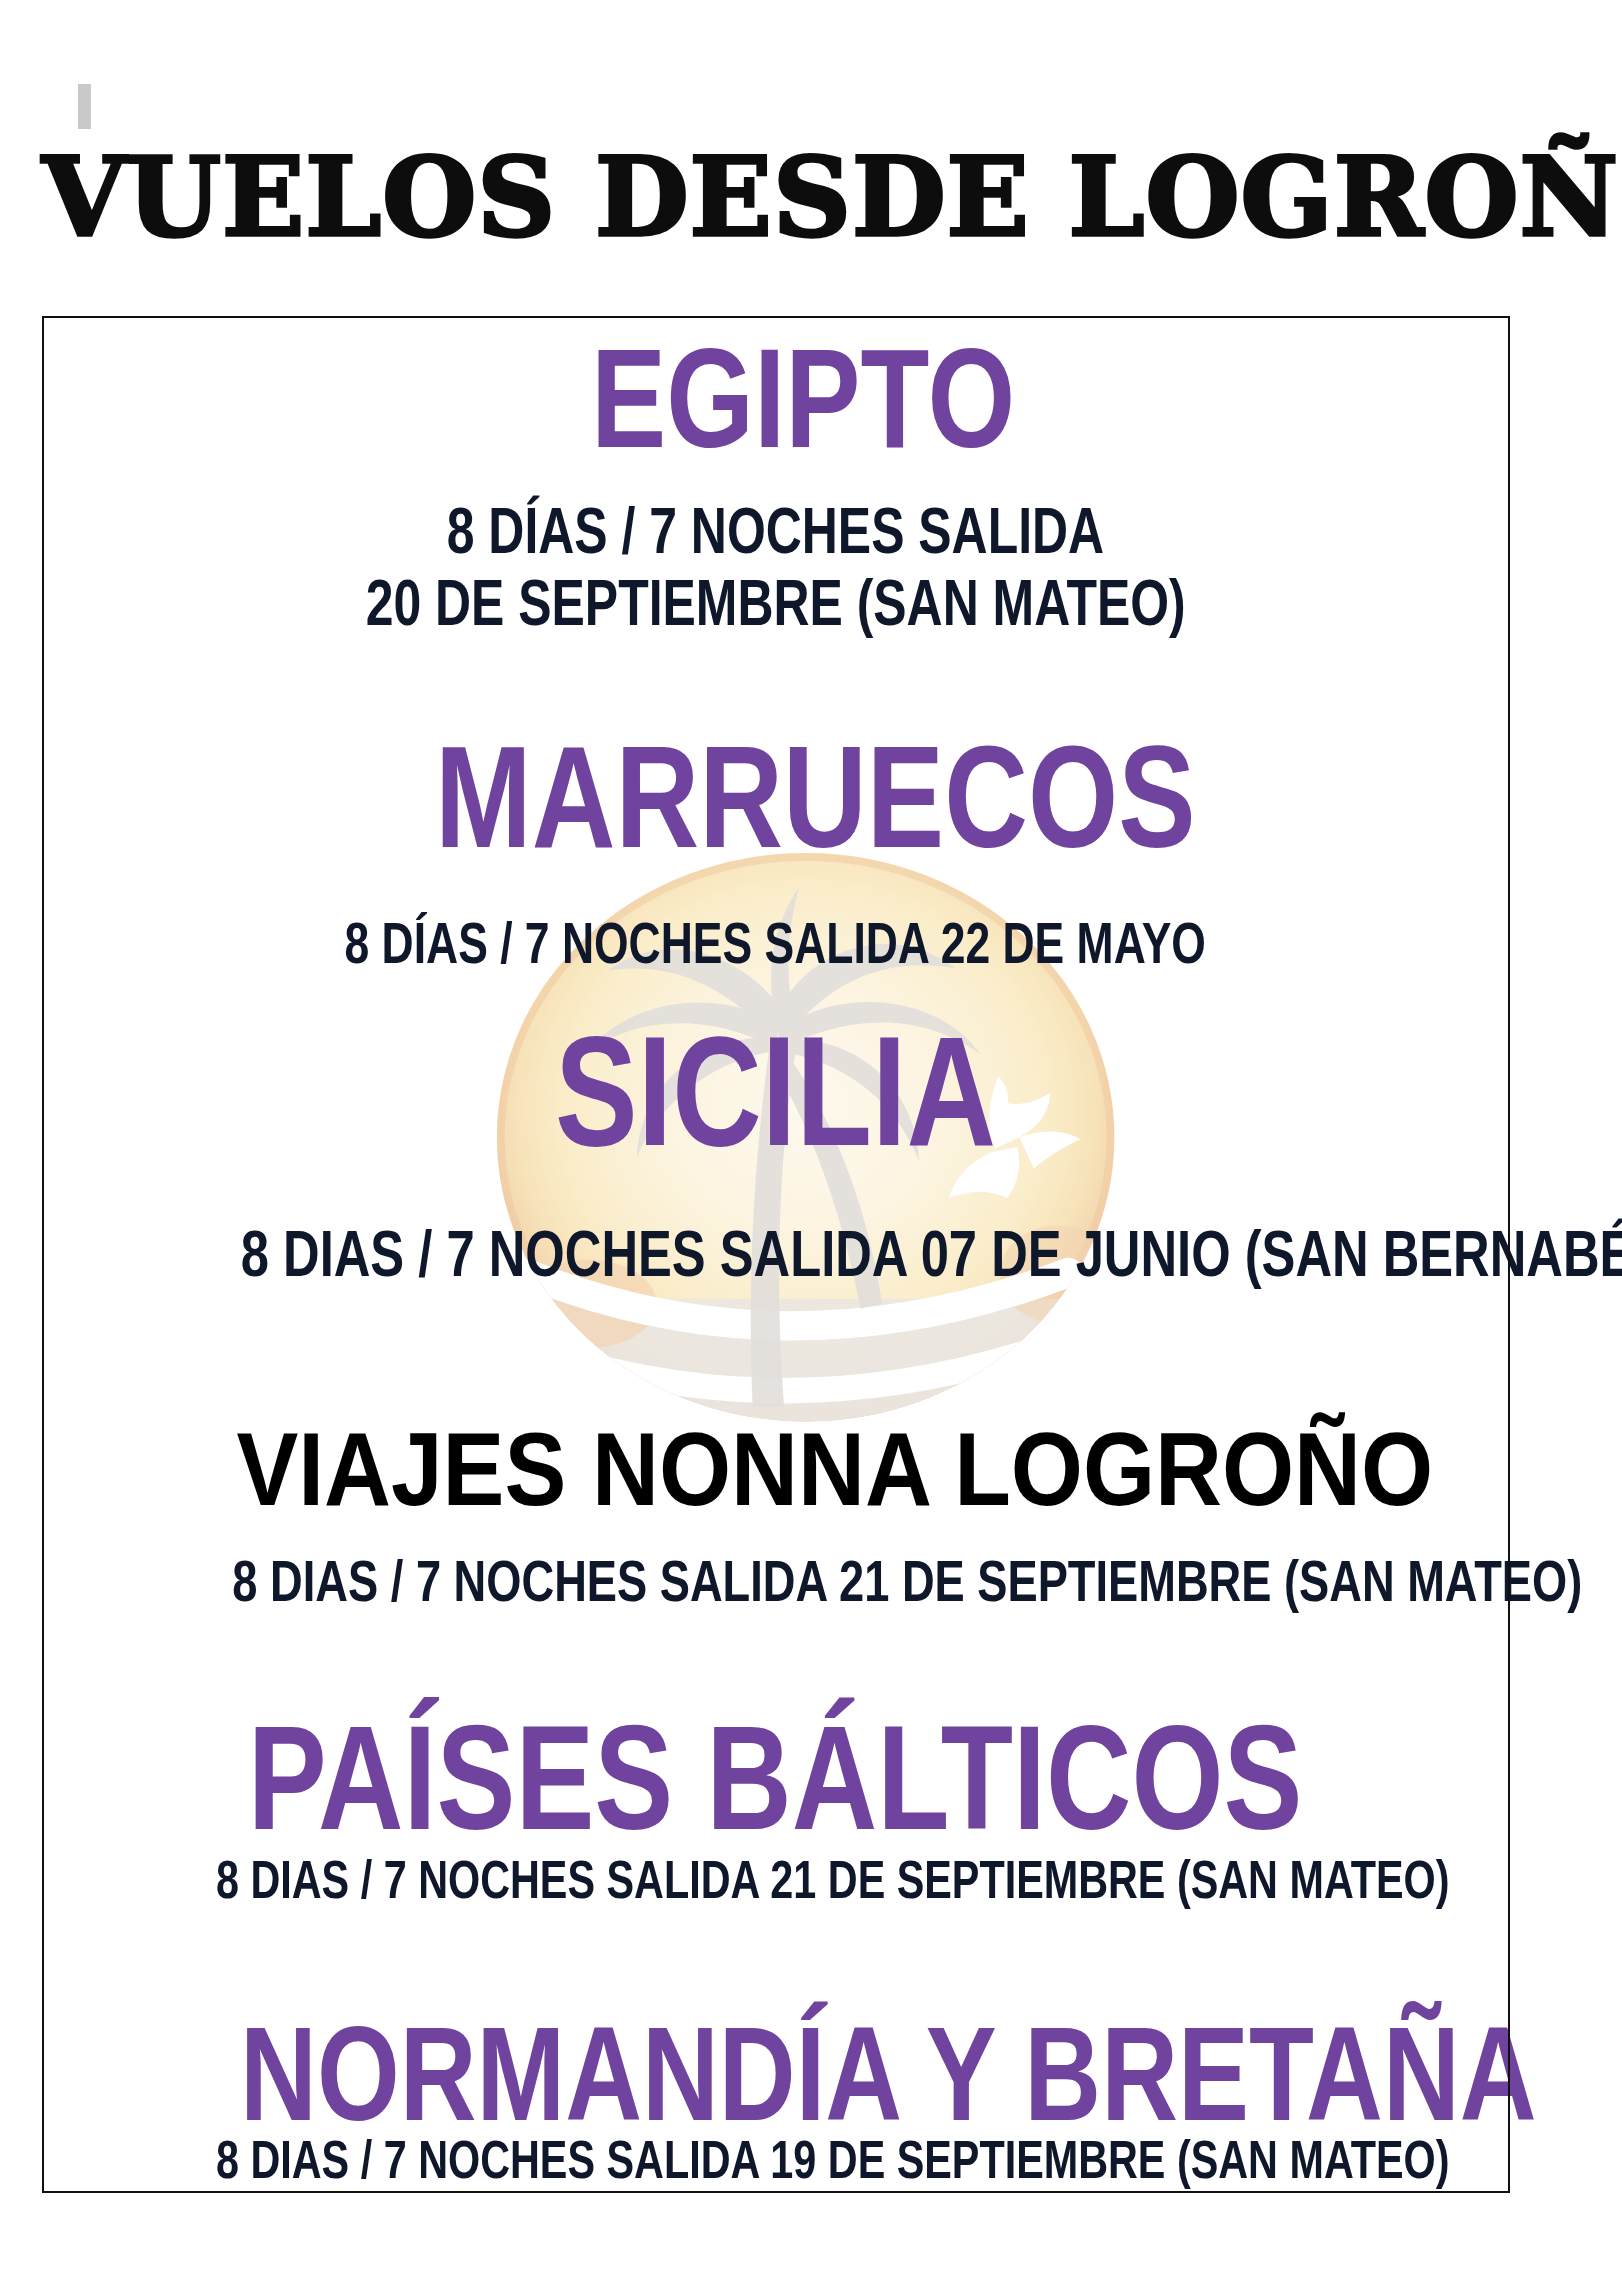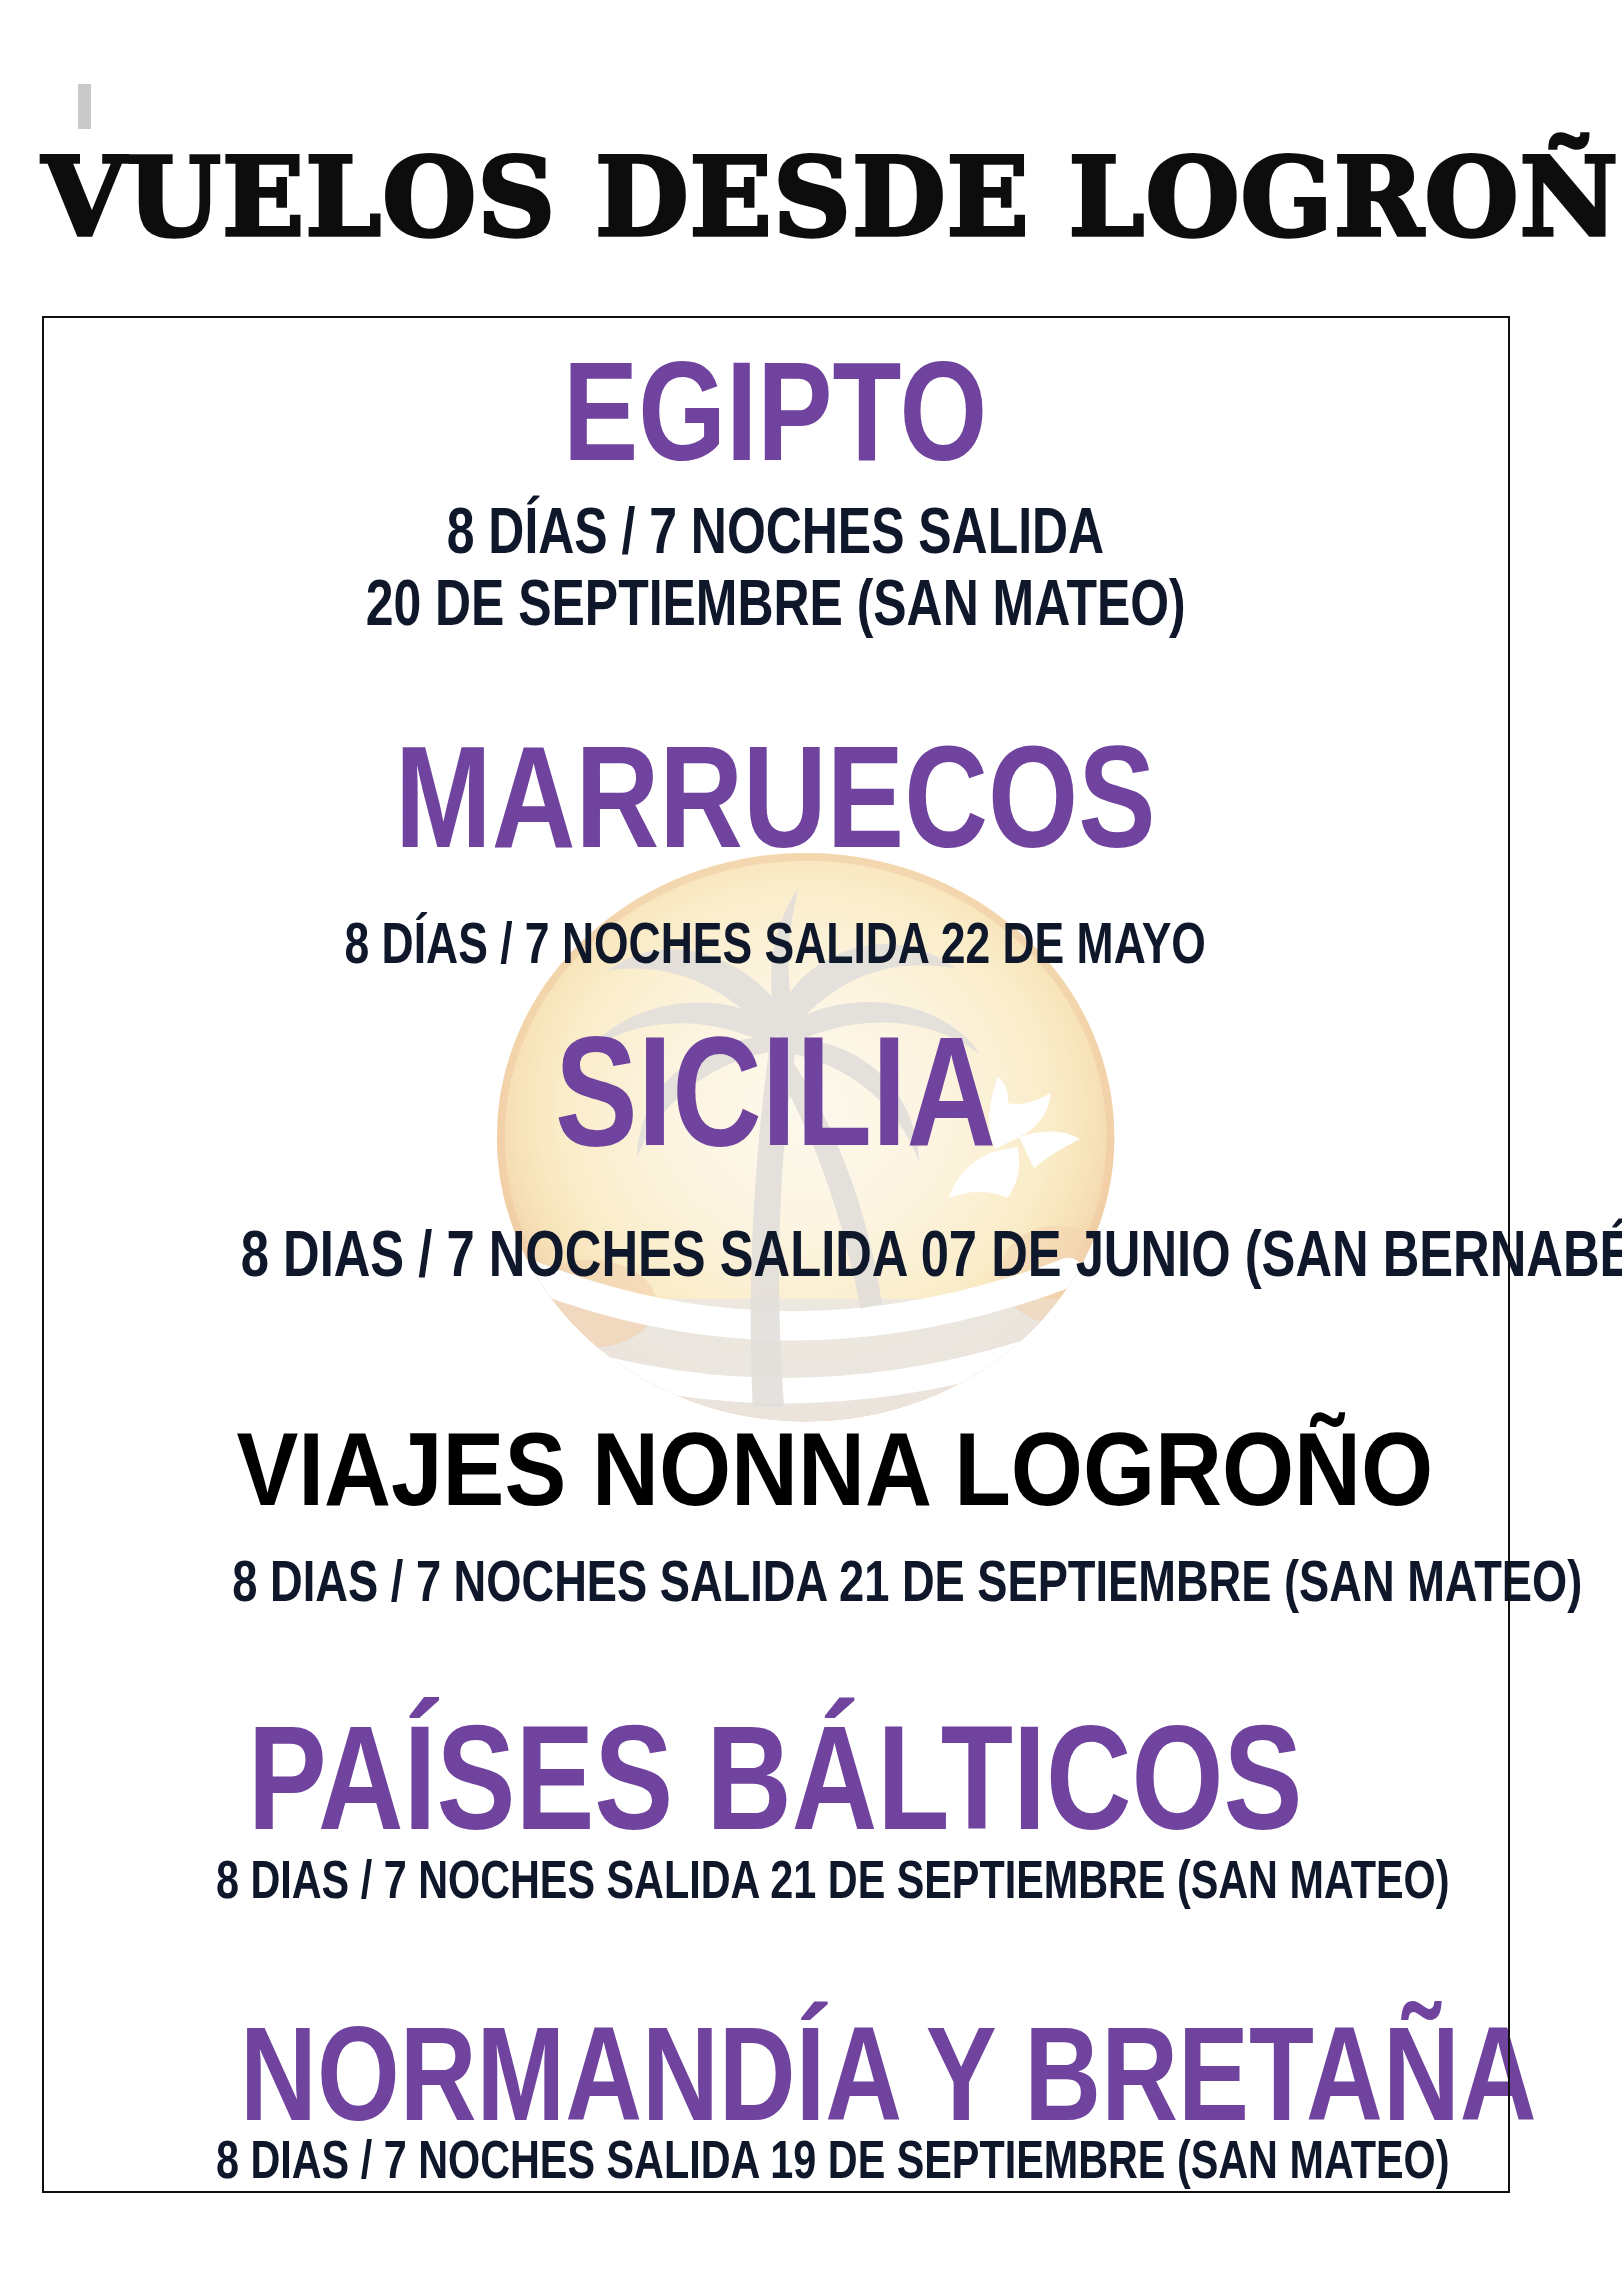--- a/index.html
+++ b/index.html
@@ -35,22 +35,22 @@
   
   .sq{display:inline-block;transform:scaleX(0.8);transform-origin:50% 50%;}
   .sq2{display:inline-block;transform:scaleX(0.78);transform-origin:50% 50%;}
   .sq3{display:inline-block;transform:scaleX(0.9);transform-origin:50% 50%;}
 
   
   .h{
     position:absolute;left:42px;width:1467px;text-align:center;white-space:nowrap;
     line-height:1;font-weight:bold;color:#70449e;z-index:2;
   }
-  .s1{top:341px;font-size:141px;}
-  .s2{top:725px;font-size:145px;}
+  .s1{top:328px;font-size:141px;margin-left:28px;}
+  .s2{top:725px;font-size:145px;padding-left:40px;}
   .s3{top:1014px;font-size:155px;}
   .s4{top:1389px;font-size:147px;}
   .s5{top:1704px;font-size:148px;text-align:center;}
   .s6{top:2008px;font-size:133px;padding-left:36px;}
 
   
   .d{
     position:absolute;left:42px;width:1467px;text-align:center;white-space:nowrap;
     line-height:1;font-weight:bold;color:#0f172a;z-index:2;
   }

